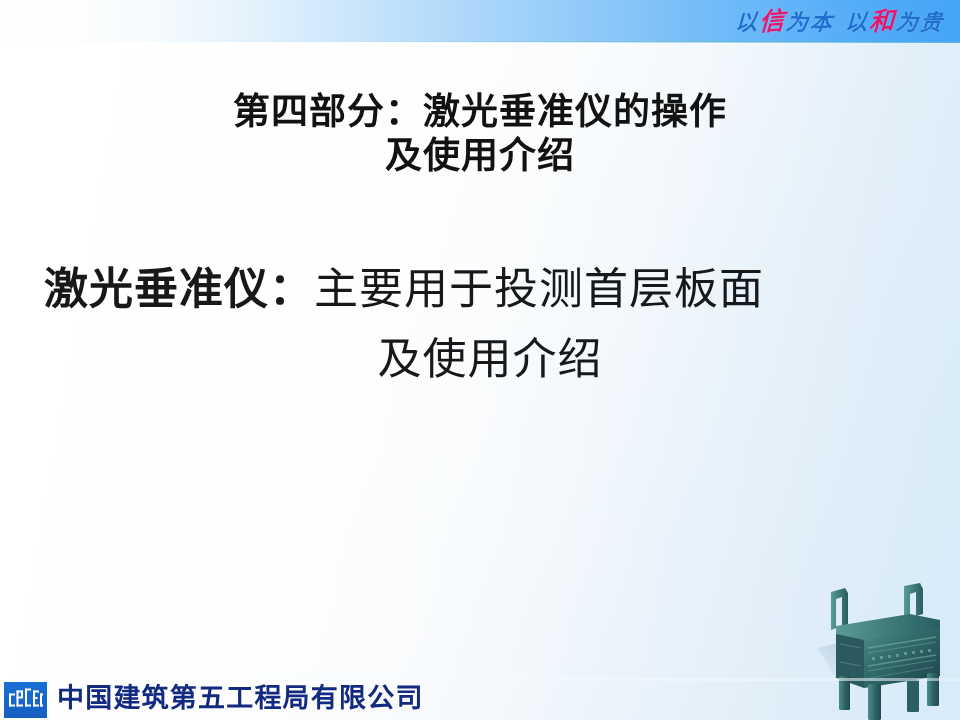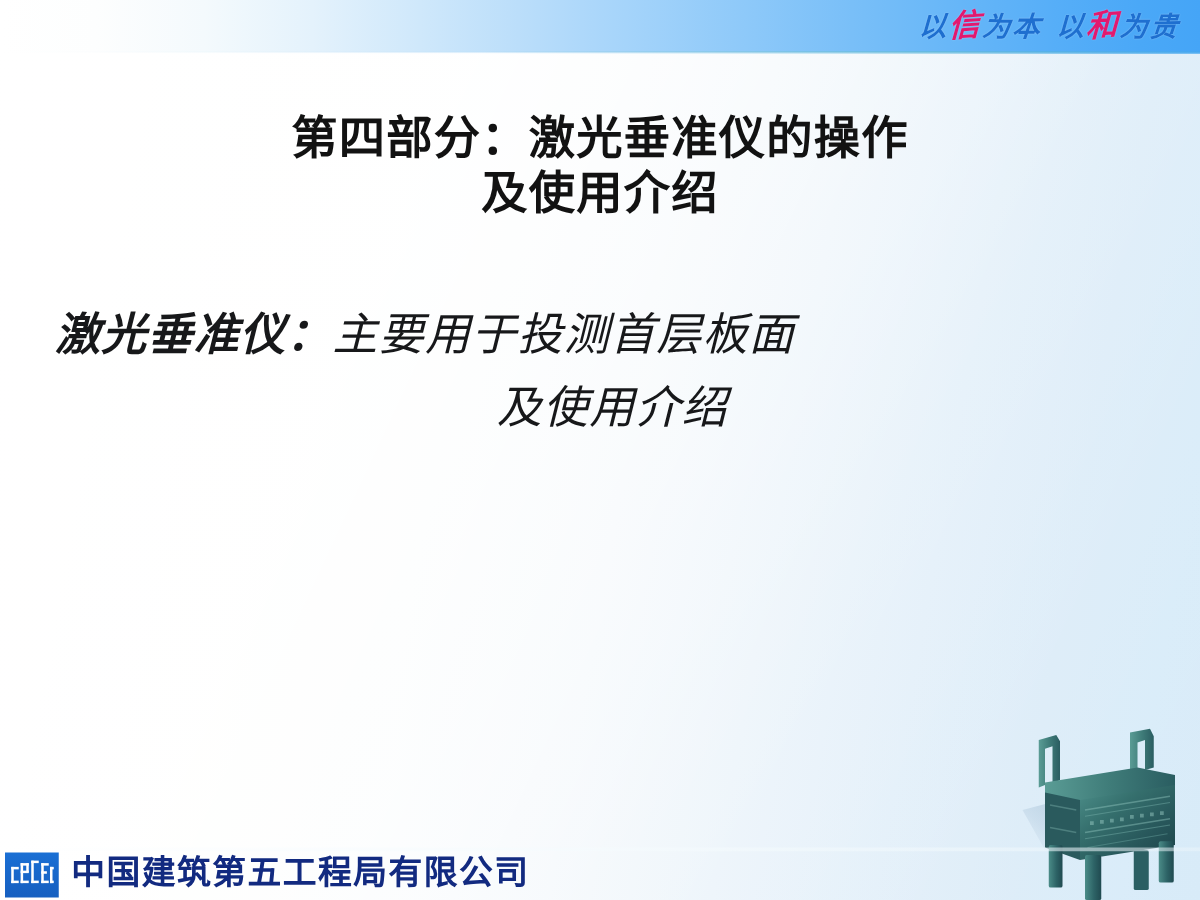--- a/index.html
+++ b/index.html
@@ -129,28 +129,27 @@
     line-height: 1.28;
     color: #121212;
     letter-spacing: 1px;
   }
   .title-line-1 { padding-left: 0px; }
   .title-line-2 { padding-left: 0px; font-family: Liberation Mono, monospace; }
 
   
   .body-block {
     position: absolute;
-    left: 44px; top: 240px;
+    left: 44px; top: 255px;
     width: 872px;
     font-family: "Liberation Serif", "DejaVu Serif", serif;
-    font-size: 36px;
+    font-size: 44px;
     line-height: 1.6;
     color: #17181a;
     letter-spacing: 1px;
-    font-style: italic;
   }
   .body-line-1 {
     text-align: left;
     white-space: nowrap;
   }
   .body-lead {
     font-weight: 700;
   }
   .body-rest {
     font-weight: 400;

